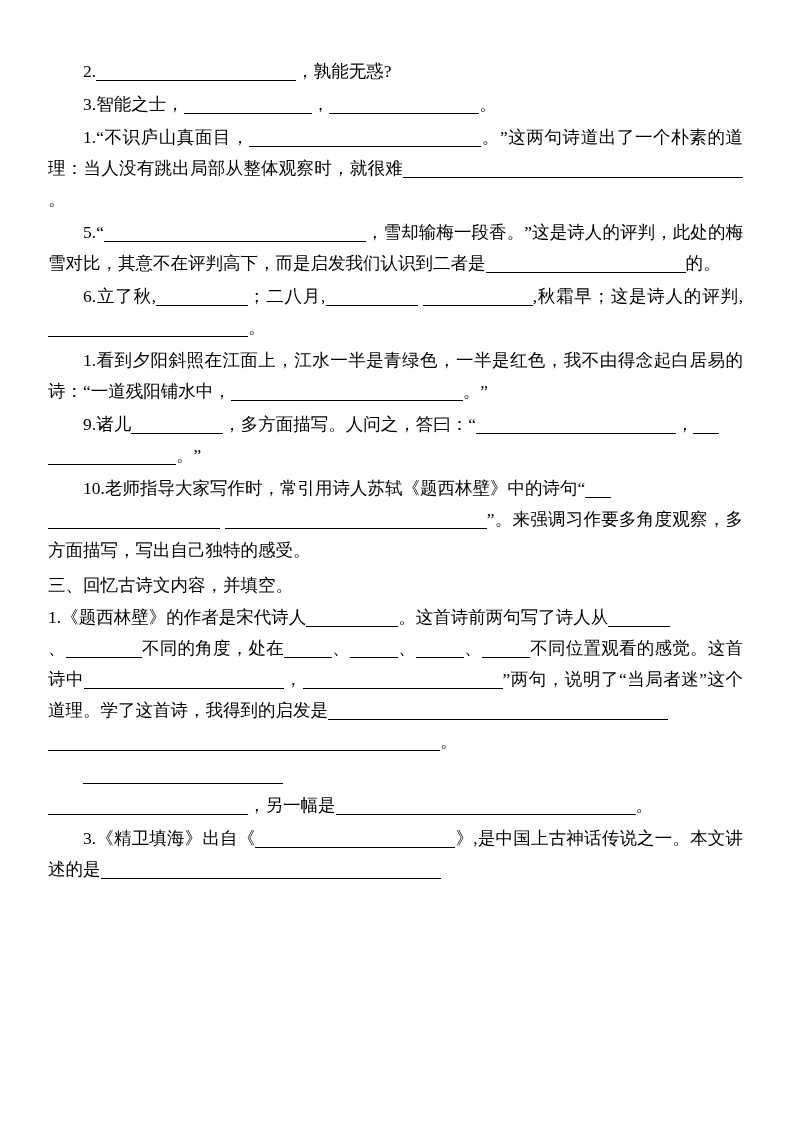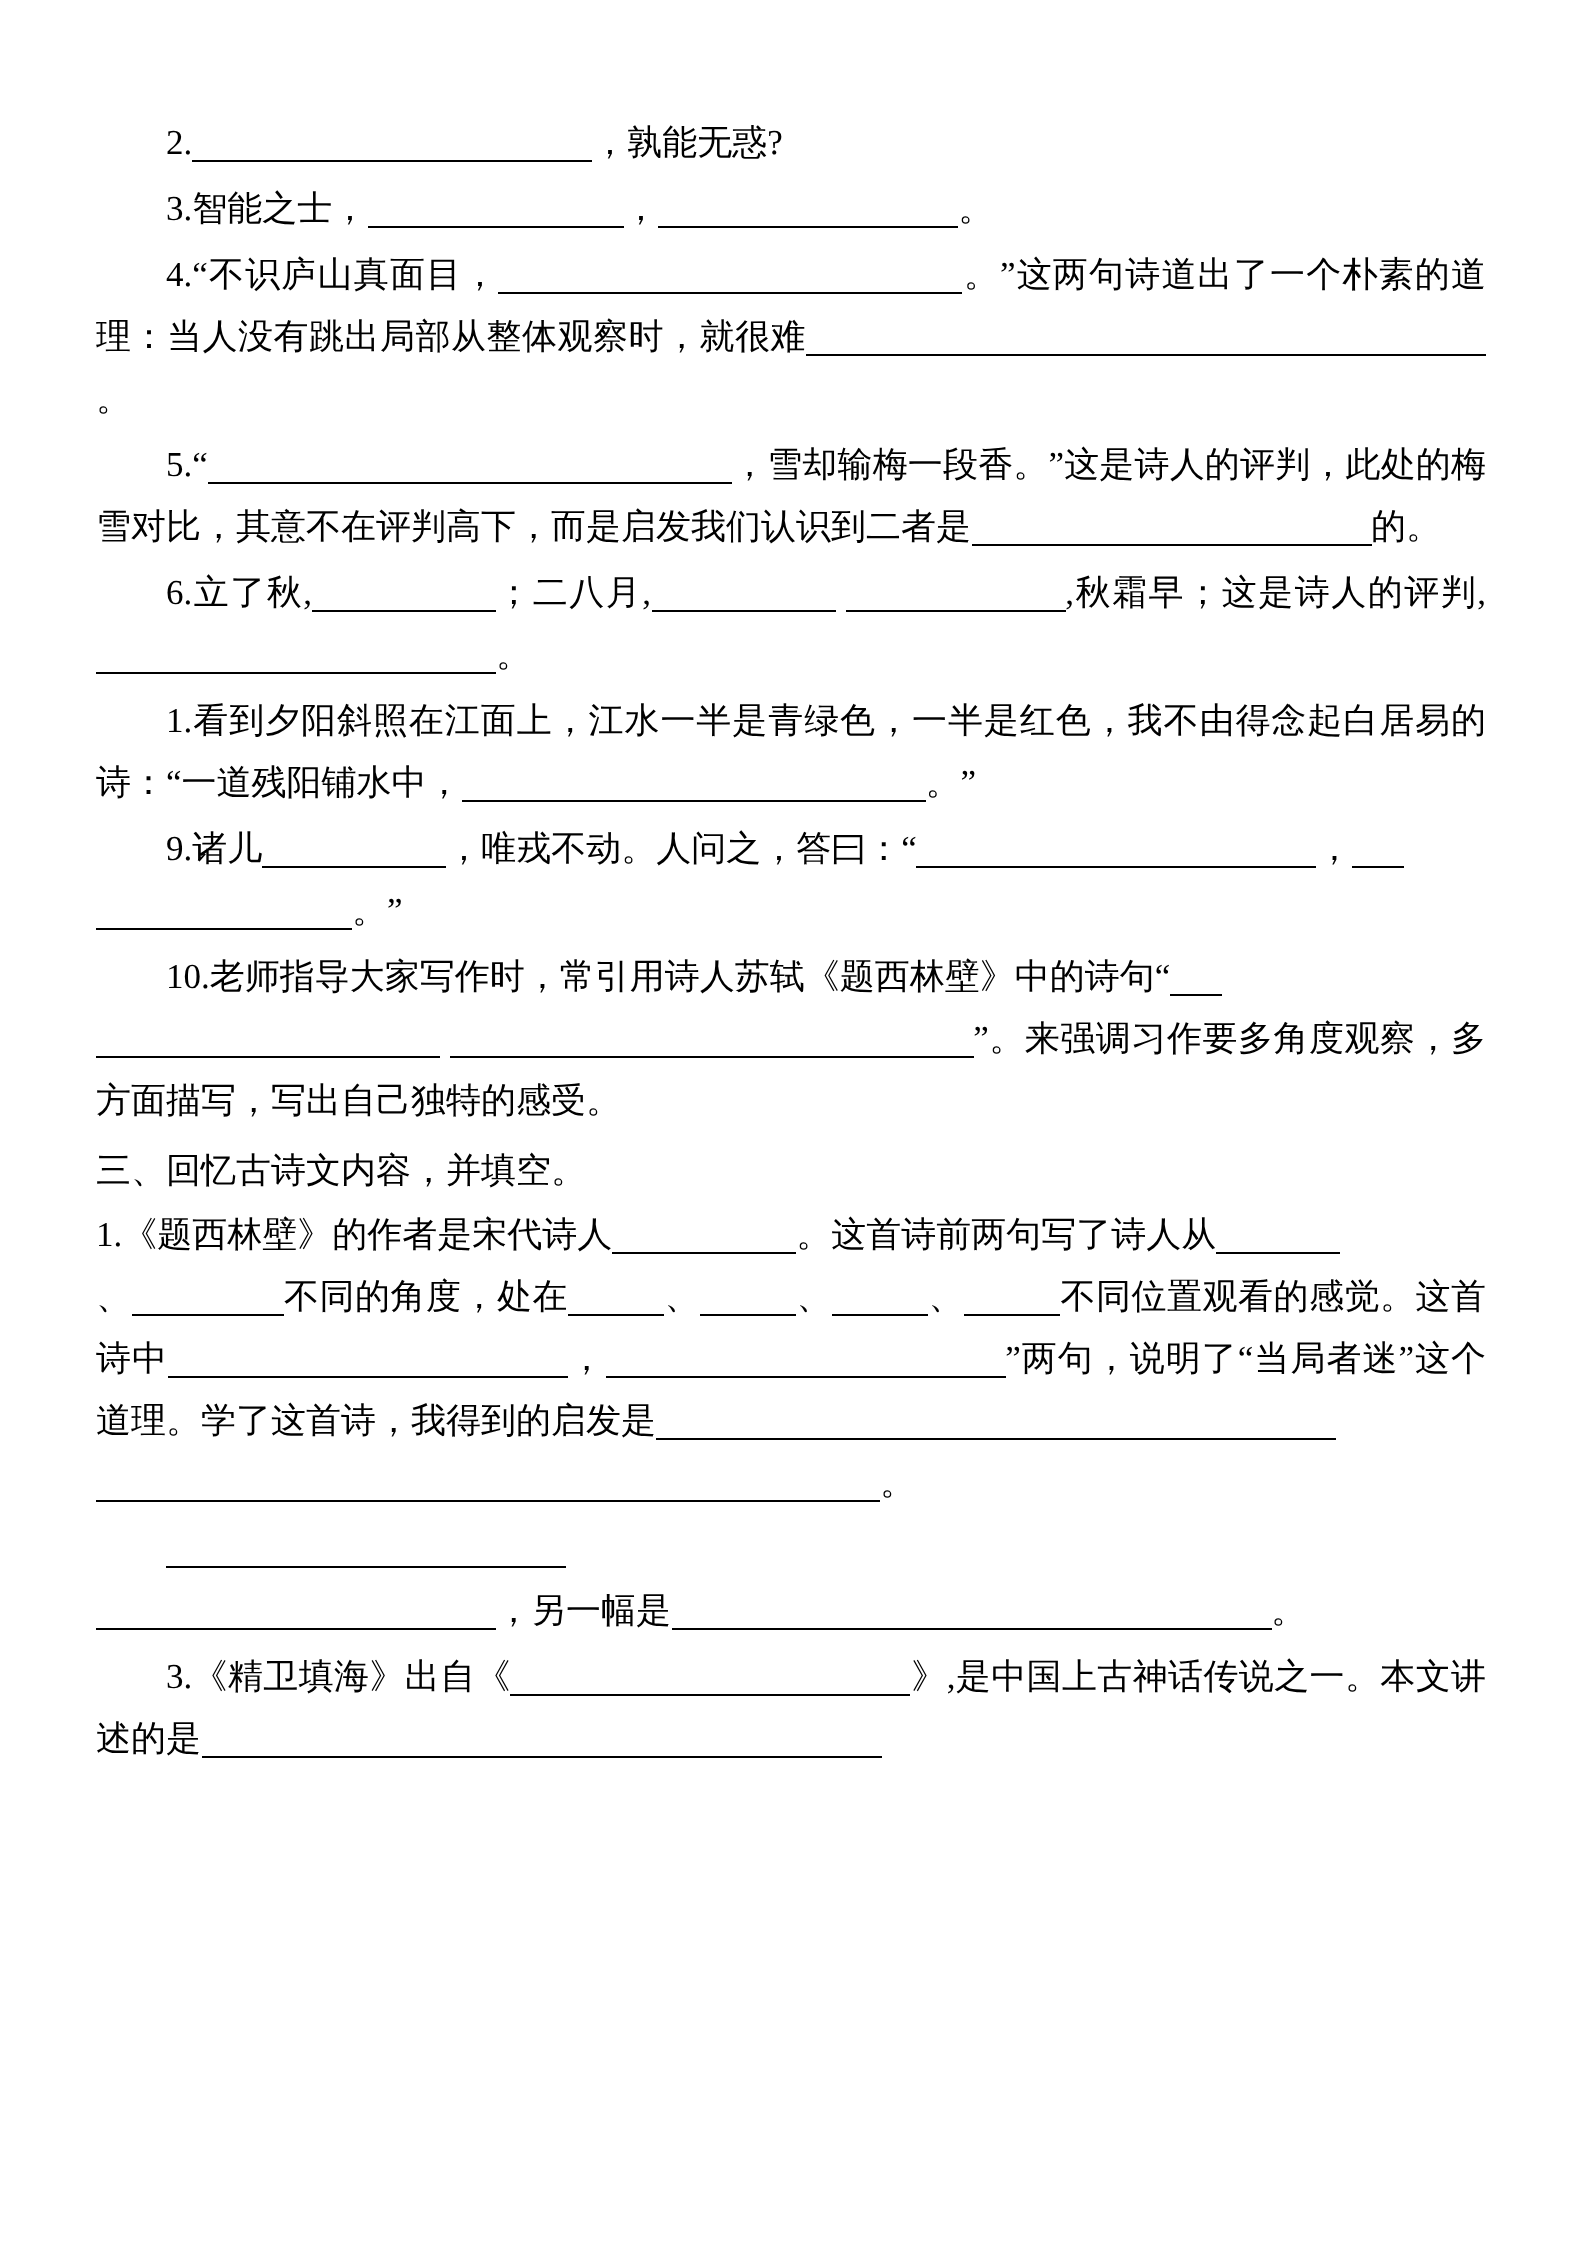--- a/index.html
+++ b/index.html
@@ -69,24 +69,24 @@
   .w14 { width: 392px; }
   .w18 { width: 26px; }
 </style>
 </head>
 <body>
 
 <div class="page">
   <div class="doc" id="doc-root">
       <p class="para indent"><span>2.</span><span class="bl w9"></span><span>，孰能无惑?</span></p>
       <p class="para indent"><span>3.智能之士，</span><span class="bl w6"></span><span>，</span><span class="bl w7"></span><span>。</span></p>
-      <p class="para indent"><span>4.“不识庐山真面目，</span><span class="bl w10"></span><span>。”这两句诗道出了一个朴素的道理：当人没有跳出局部从整体观察时，就很难</span><span class="bl w13"></span><span>。</span></p>
+      <p class="para indent"><span>1.“不识庐山真面目，</span><span class="bl w10"></span><span>。”这两句诗道出了一个朴素的道理：当人没有跳出局部从整体观察时，就很难</span><span class="bl w13"></span><span>。</span></p>
       <p class="para indent"><span>5.“</span><span class="bl w11"></span><span>，雪却输梅一段香。”这是诗人的评判，此处的梅雪对比，其意不在评判高下，而是启发我们认识到二者是</span><span class="bl w9"></span><span>的。</span></p>
       <p class="para indent"><span>6.立了秋,</span><span class="bl w4"></span><span>；二八月,</span><span class="bl w4"></span><span> </span><span class="bl w5"></span><span>,秋霜早；这是诗人的评判,</span><span class="bl w9"></span><span>。</span></p>
       <p class="para indent"><span>1.看到夕阳斜照在江面上，江水一半是青绿色，一半是红色，我不由得念起白居易的诗：“一道残阳铺水中，</span><span class="bl w10"></span><span>。”</span></p>
-      <p class="para indent"><span>9.诸儿</span><span class="bl w4"></span><span>，唯戎不动。人问之，答曰：“</span><span class="bl w9"></span><span>，</span><span class="bl w18"></span><span></span><br><span class="bl w6"></span><span>。”</span></p>
+      <p class="para indent"><span>9.诸儿</span><span class="bl w4"></span><span>，多方面描写。人问之，答曰：“</span><span class="bl w9"></span><span>，</span><span class="bl w18"></span><span></span><br><span class="bl w6"></span><span>。”</span></p>
       <p class="para indent"><span>10.老师指导大家写作时，常引用诗人苏轼《题西林壁》中的诗句“</span><span class="bl w18"></span><br><span class="bl w8"></span><span>  </span><span class="bl w11"></span><span>”。来强调习作要多角度观察，多方面描写，写出自己独特的感受。</span></p>
       <p class="para heading"><span>三、回忆古诗文内容，并填空。</span></p>
       <p class="para noindent"><span>1.《题西林壁》的作者是宋代诗人</span><span class="bl w4"></span><span>。这首诗前两句写了诗人从</span><span class="bl w2"></span><br><span>、</span><span class="bl w3"></span><span>不同的角度，处在</span><span class="bl w1"></span><span>、</span><span class="bl w1"></span><span>、</span><span class="bl w1"></span><span>、</span><span class="bl w1"></span><span>不同位置观看的感觉。这首诗中</span><span class="bl w9"></span><span>，</span><span class="bl w9"></span><span>”两句，说明了“当局者迷”这个道理。学了这首诗，我得到的启发是</span><span class="bl w13"></span><br><span class="bl w14"></span><span>。</span></p>
       <p class="para indent"><span class="bl w9"></span><br><span class="bl w9"></span><span>，另一幅是</span><span class="bl w12"></span><span>。</span></p>
       <p class="para indent"><span>3.《精卫填海》出自《</span><span class="bl w9"></span><span>》,是中国上古神话传说之一。本文讲述的是</span><span class="bl w13"></span><span></span></p>
     </div>
 </div>
 
 </body></html>

